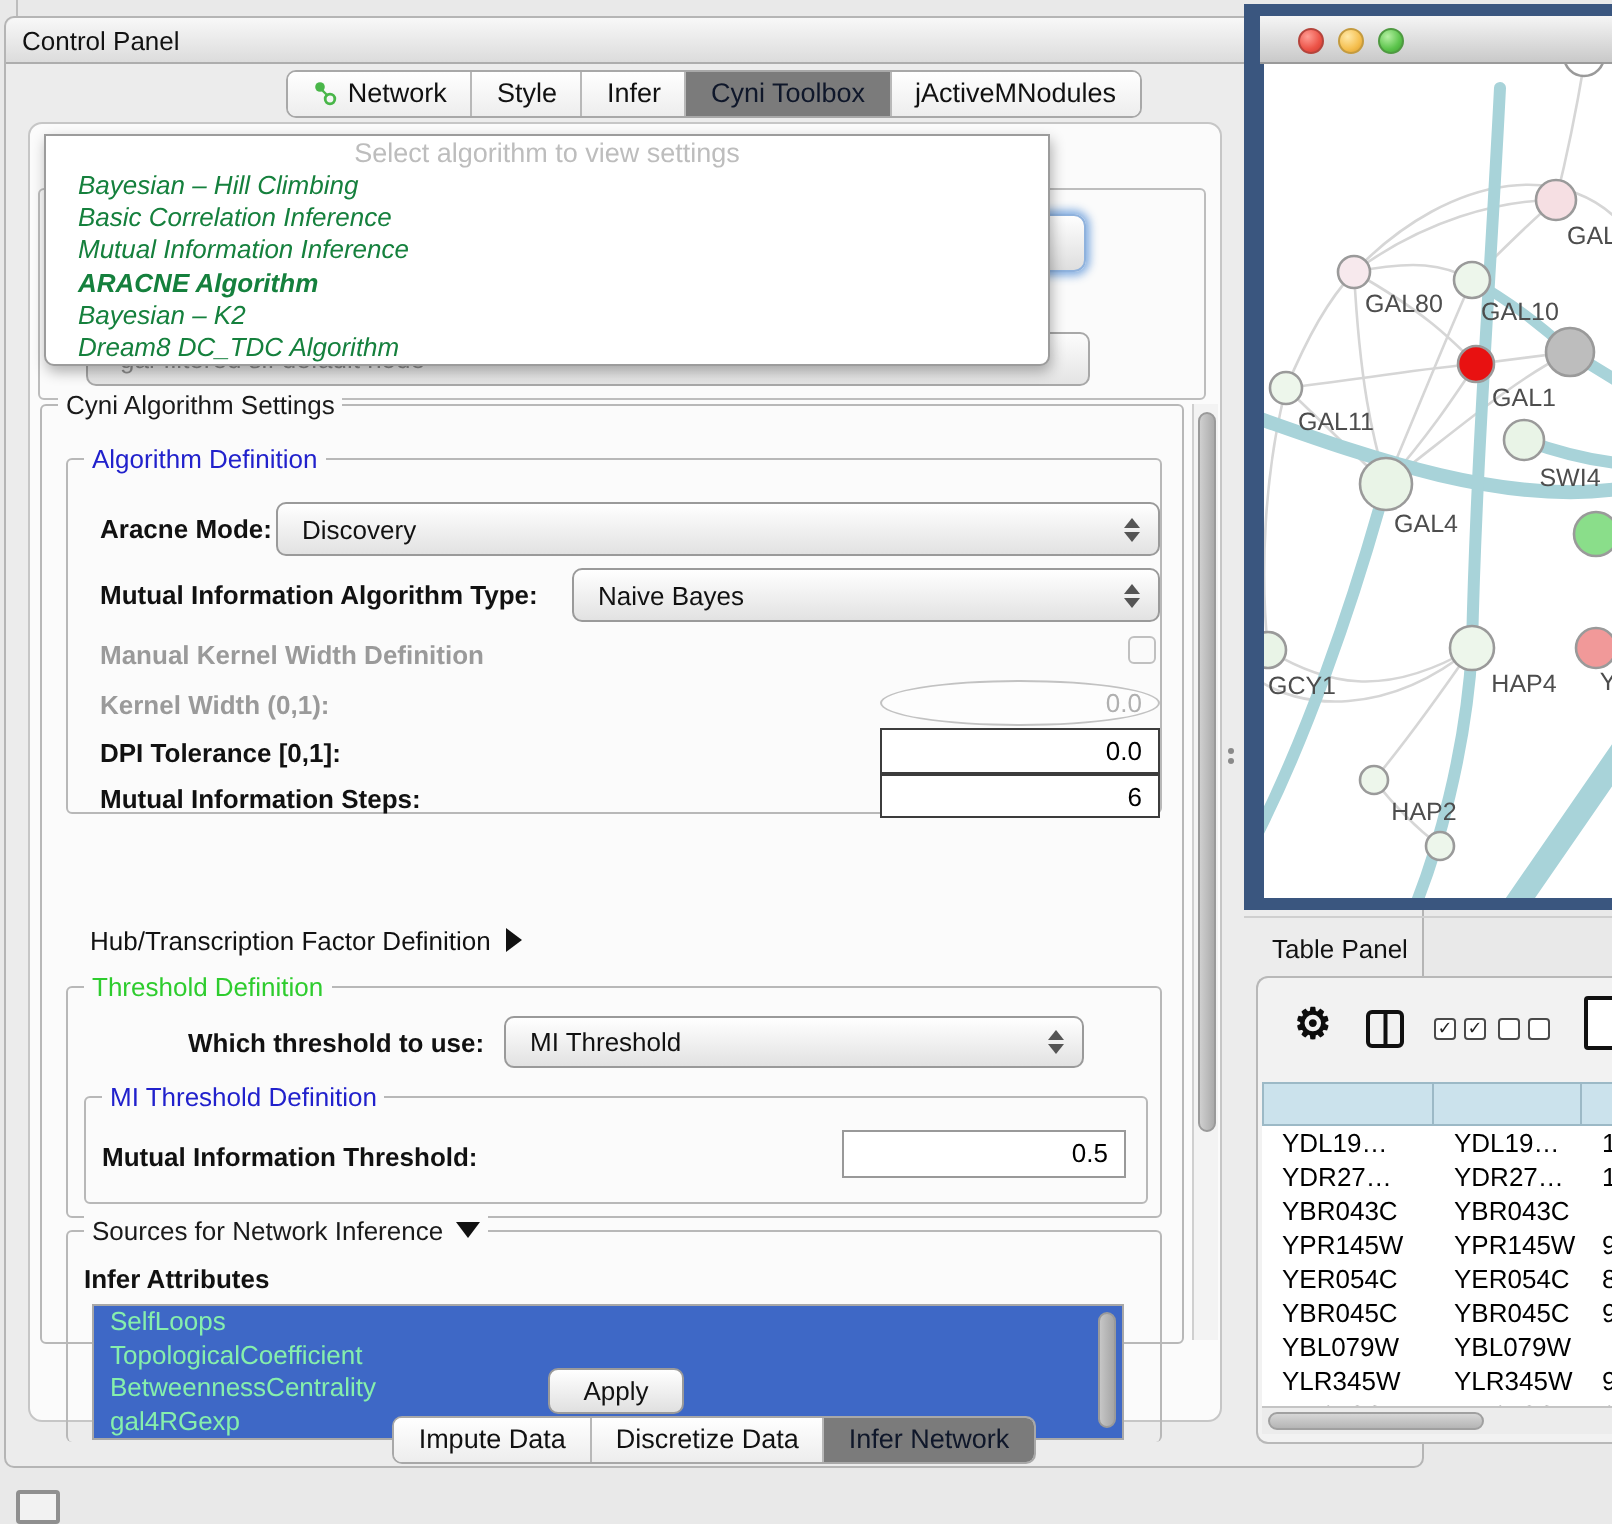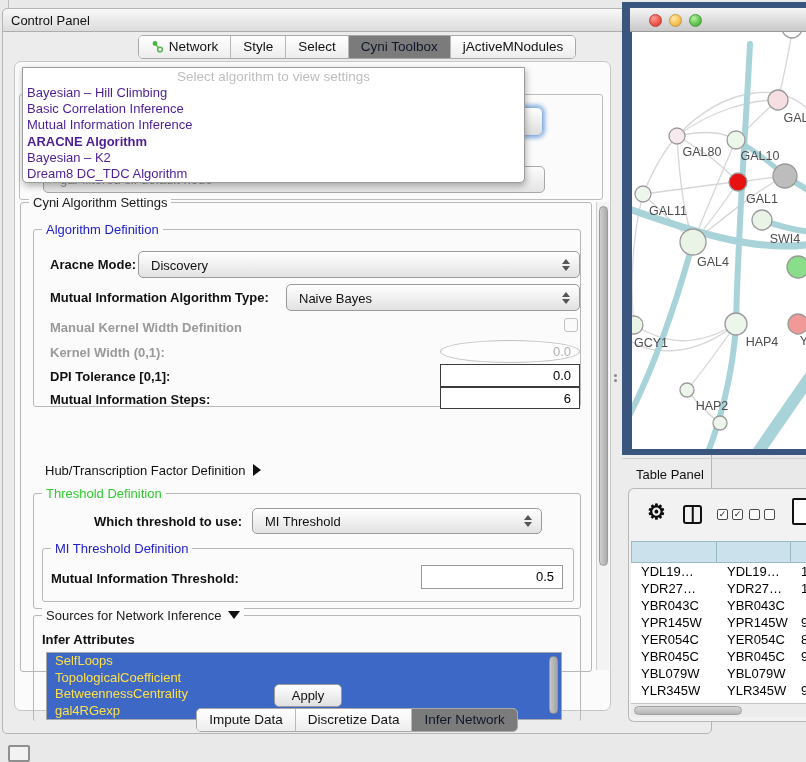--- a/index.html
+++ b/index.html
@@ -35,21 +35,21 @@
     background:linear-gradient(#fefefe,#dedede); border:1px solid #8fb2dd;
     box-shadow:0 0 4px 2px rgba(110,160,220,.85); }
   .ghost-combo { left:28px; top:104px; width:502px; height:27px; border-radius:5px;
     background:linear-gradient(#fcfcfc,#e4e4e4); border:1px solid #a8a8a8;
     font-size:13px; color:#8f8f8f; padding:5px 0 0 16px; white-space:nowrap; overflow:hidden; }
 
   
   .dropdown { left:7px; top:5px; width:503px; height:116px; background:#ffffff;
     border:1px solid #9c9c9c; border-radius:0 0 5px 5px; box-shadow:1px 3px 7px rgba(0,0,0,.30); z-index:40; }
   .dd-placeholder { text-align:center; font-size:13.5px; color:#bdbdbd; height:17px; padding-top:1px; }
-  .dd-item { font-size:13px; color:#4c1d95; height:16.2px; padding-left:4px; white-space:nowrap; }
+  .dd-item { font-size:13px; color:#15803d; height:16.2px; padding-left:16px; white-space:nowrap;font-style:italic; }
   .dd-item.bold { font-weight:bold; }
 
   
   .cp-scrolltrack { left:581px; top:140px; width:13px; height:468px; background:#f3f3f3;
     border-left:1px solid #cfcfcf; }
   .cp-scrollthumb { left:1.5px; top:4px; width:9px; height:360px; border-radius:5px;
     background:linear-gradient(90deg,#cfcfcf,#ababab); border:1px solid #9a9a9a; }
 
   
   .group { border:1px solid #b8b8b8; border-radius:3px; }
@@ -76,21 +76,21 @@
 
   .checkbox { width:14px; height:14px; border:1px solid #c0c0c0; border-radius:3px; background:#fafafa; }
 
   .tri-right { display:inline-block; width:0; height:0; border-top:6px solid transparent; border-bottom:6px solid transparent;
     border-left:8px solid #111; margin-left:8px; vertical-align:-1px; }
   .tri-down { display:inline-block; width:0; height:0; border-left:6px solid transparent; border-right:6px solid transparent;
     border-top:8px solid #111; margin-left:6px; vertical-align:1px; }
 
   
   .attr-list { background:#fff; border:1px solid #a8a8a8; overflow:hidden; }
-  .attr-item { height:16.5px; background:#3e68c6; color:#fde047; font-size:13px; padding-left:8px; white-space:nowrap; }
+  .attr-item { height:16.5px; background:#3e68c6; color:#86efac; font-size:13px; padding-left:8px; white-space:nowrap; }
   .attr-scroll { position:absolute; right:3px; top:3px; width:9px; height:58px; border-radius:5px;
     background:linear-gradient(90deg,#c6c6c6,#a5a5a5); border:1px solid #9a9a9a; }
 
   .apply-btn { border:1px solid #9a9a9a; border-radius:5px; background:linear-gradient(#ffffff,#e0e0e0);
     font-size:13px; color:#111; text-align:center; padding-top:3px; }
 
   
   .net-frame { left:622px; top:2px; width:184px; height:453px; background:#3a567f; }
   .net-titlebar { left:8px; top:6px; width:176px; height:24px; background:linear-gradient(#f5f5f5,#c9c9c9);
     border-bottom:1px solid #9a9a9a; }
@@ -151,21 +151,21 @@
       <div class="tab">
         <span class="net-ico">
           <svg width="13" height="13">
               <circle cx="4" cy="3.5" r="2.4" fill="#49b649"></circle>
               <circle cx="9" cy="9.5" r="2.4" fill="none" stroke="#49b649" stroke-width="1.4"></circle>
               <line x1="5" y1="5" x2="8" y2="8" stroke="#49b649" stroke-width="1.2"></line>
             </svg>
         </span><span>Network</span>
       </div>
       <div class="tab"><span>Style</span></div>
-      <div class="tab"><span>Select</span></div>
+      <div class="tab"><span>Infer</span></div>
       <div class="tab sel"><span>Cyni Toolbox</span></div>
       <div class="tab"><span>jActiveMNodules</span></div>
     </div>
   </div>
 
   <div class="abs cp-body">
 
     <div class="abs ghost-group"></div>
     <div class="abs ghost-combo-focus"></div>
     <div class="abs ghost-combo">

